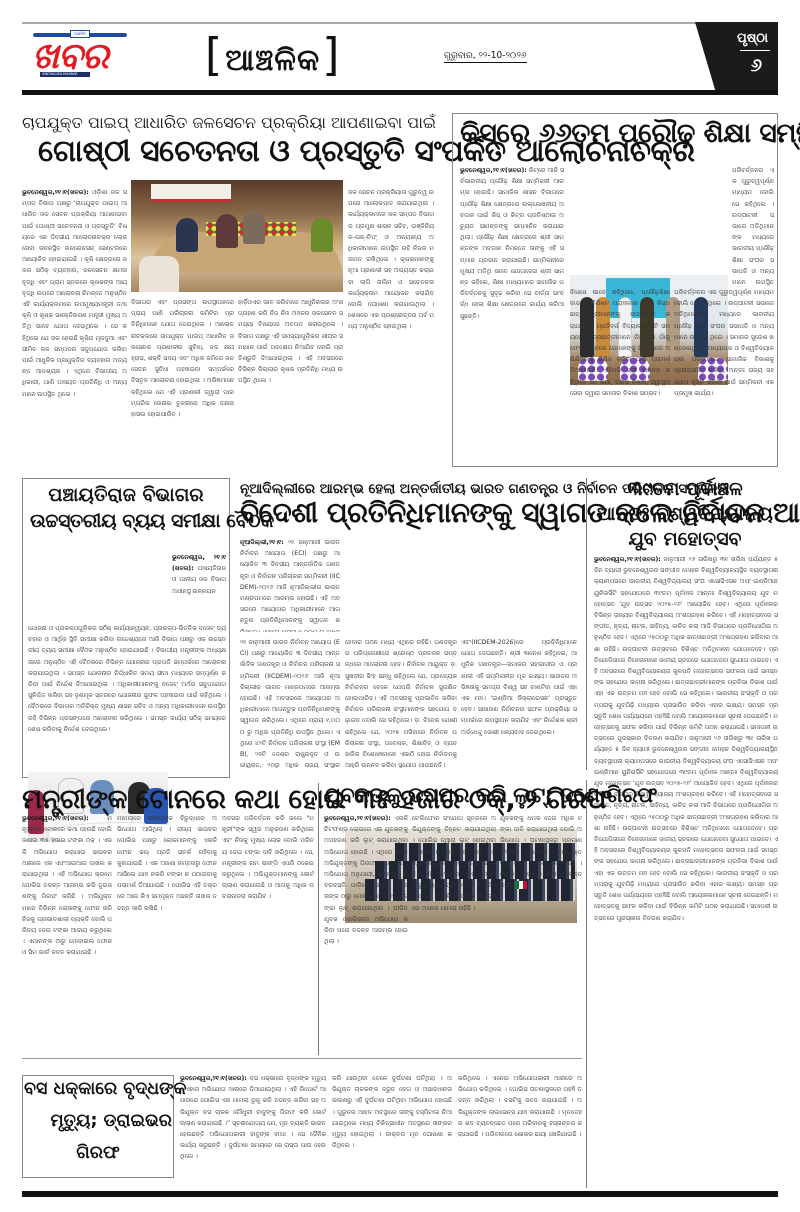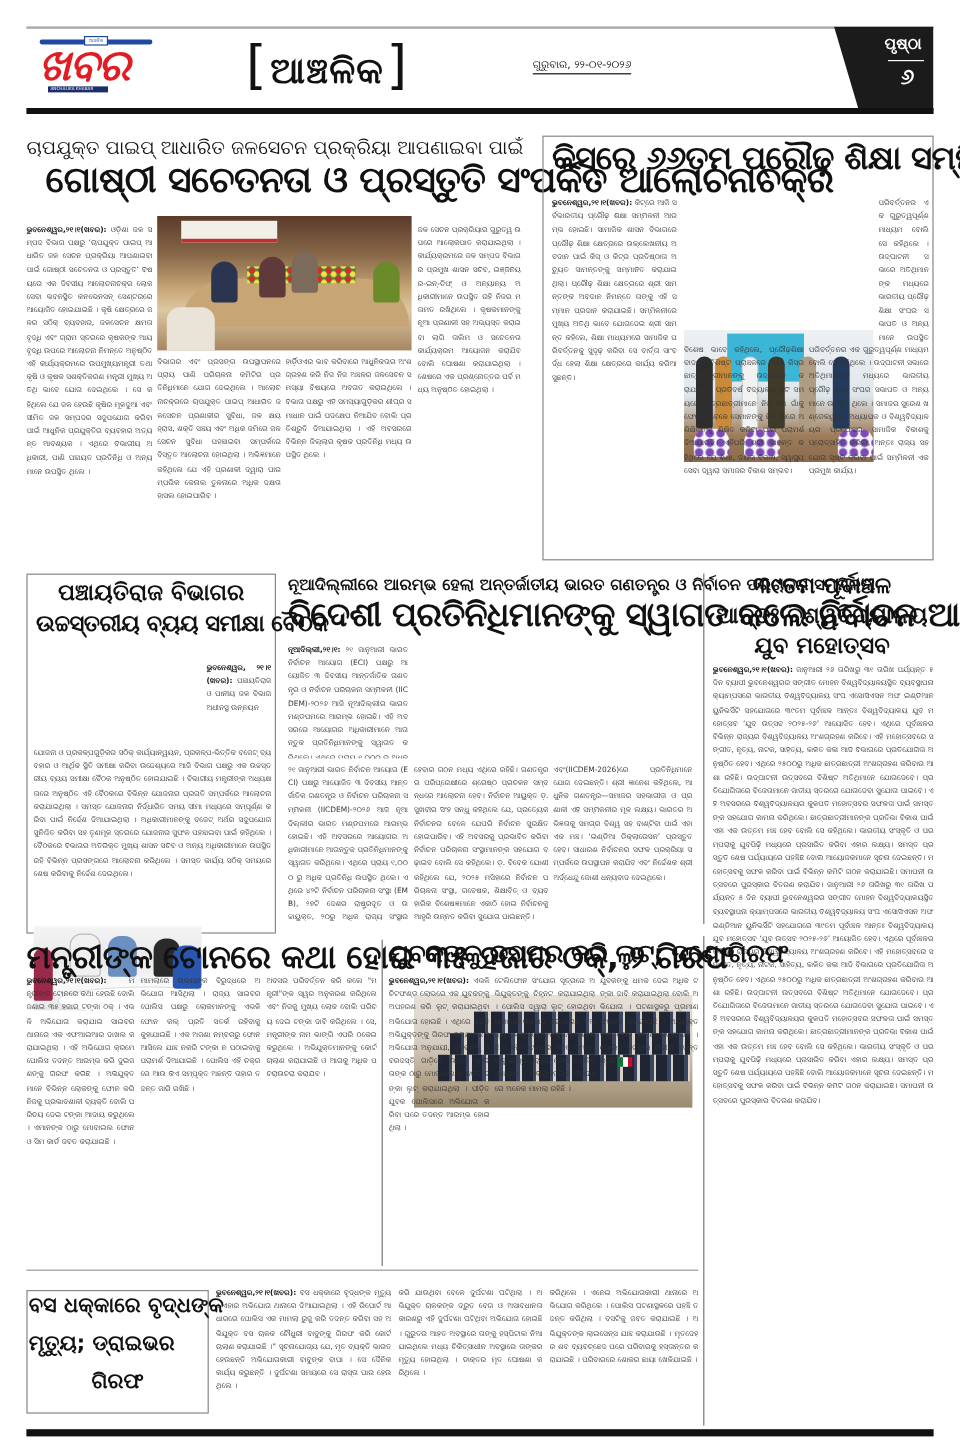--- a/index.html
+++ b/index.html
@@ -49,21 +49,21 @@
 <body>
 
 <div class="abs topline"></div>
 <div class="abs logo">
   <div class="bar1"></div>
   <div class="tag">ଆଞ୍ଚଳିକ</div>
   <div class="word">ଖବର</div>
   <div class="sub">ANCHALIKA KHABAR</div>
 </div>
 <div class="abs section-title">ଆଞ୍ଚଳିକ</div>
-<div class="abs datebox">ଗୁରୁବାର, ୨୨-୦୧-୨୦୨୬</div>
+<div class="abs datebox">ଗୁରୁବାର, ୨୨-10-୨୦୨୬</div>
 <div class="abs pagetab">
   <div class="lbl">ପୃଷ୍ଠା</div>
   <div class="rule"></div>
   <div class="num">୬</div>
 </div>
 <div class="abs mastbar"></div>
 
 <div class="abs kicker" style="left:22px;top:113px;">ଚାପଯୁକ୍ତ ପାଇପ୍ ଆଧାରିତ ଜଳସେଚନ ପ୍ରକ୍ରିୟା ଆପଣାଇବା ପାଇଁ</div>
 <div class="abs hl" style="left:38px;top:134px;font-size:30px;letter-spacing:-0.5px;text-align:right;">ଗୋଷ୍ଠୀ ସଚେତନତା ଓ ପ୍ରସ୍ତୁତି ସଂପର୍କିତ ଆଲୋଚନାଚକ୍ର</div>
 <div class="abs body" style="left:22px;top:186px;width:105px;height:280px;"><span class="dateline">ଭୁବନେଶ୍ୱର,୨୧।୧(ଖବର):</span> <span>ଓଡ଼ିଶା ଜଳ ସମ୍ପଦ ବିଭାଗ ପକ୍ଷରୁ ‘ଚାପଯୁକ୍ତ ପାଇପ୍ ଆଧାରିତ ଜଳ ସେଚନ ପ୍ରକ୍ରିୟା ଆପଣାଇବା ପାଇଁ ଗୋଷ୍ଠୀ ସଚେତନତା ଓ ପ୍ରସ୍ତୁତି’ ବିଷୟରେ ଏକ ଦିବସୀୟ ଆଲୋଚନାଚକ୍ର ଲୋକସେବା ଭବନସ୍ଥିତ କନଭେନସନ୍ ସେଣ୍ଟରରେ ଆୟୋଜିତ ହୋଇଯାଇଛି । କୃଷି କ୍ଷେତ୍ରରେ ଜଳର ସଠିକ୍ ବ୍ୟବହାର, ଜଳସେଚନ କ୍ଷମତା ବୃଦ୍ଧି ଏବଂ ଗ୍ରାମ ସ୍ତରରେ କୃଷକଙ୍କ ଆୟ ବୃଦ୍ଧି ଉପରେ ଆଲୋଚନା ନିମନ୍ତେ ଅନୁଷ୍ଠିତ ଏହି କାର୍ଯ୍ୟକ୍ରମରେ ଉପମୁଖ୍ୟମନ୍ତ୍ରୀ ତଥା କୃଷି ଓ କୃଷକ ସଶକ୍ତିକରଣ ମନ୍ତ୍ରୀ ମୁଖ୍ୟ ଅତିଥି ଭାବେ ଯୋଗ ଦେଇଥିଲେ । ସେ କହିଥିଲେ ଯେ ଜଳ ହେଉଛି କୃଷିର ମୂଳଦୁଆ ଏବଂ ସୀମିତ ଜଳ ସମ୍ପଦର ସଦୁପଯୋଗ କରିବା ପାଇଁ ଆଧୁନିକ ପ୍ରଯୁକ୍ତିର ବ୍ୟବହାର ଅତ୍ୟନ୍ତ ଆବଶ୍ୟକ । ଏଥିରେ ବିଭାଗୀୟ ଅଧିକାରୀ, ପାଣି ପଞ୍ଚାୟତ ପ୍ରତିନିଧି ଓ ଅନ୍ୟମାନେ ଉପସ୍ଥିତ ଥିଲେ ।</span></div>
@@ -145,19 +145,19 @@
 
 <div class="abs hl" style="left:324px;top:783px;font-size:21px;letter-spacing:-0.5px;">ଯୁବକଙ୍କୁ ଡପମର କରି ଲୁଟ୍; ଜଣେ ଗିରଫ</div>
 <div class="abs body" style="left:324px;top:812px;width:84px;height:240px;"><span class="dateline">ଭୁବନେଶ୍ୱର,୨୧।୧(ଖବର):</span> <span>ଏଭଳି ଚିଟଫଣ୍ଡ ଲୋଭରେ ଏକ ଯୁବକଙ୍କୁ ଅପହରଣ କରି ଲୁଟ୍ କରାଯାଇଥିବା ଅଭିଯୋଗ ହୋଇଛି । ଏଥିରେ ଜଡ଼ିତ ଅଭିଯୁକ୍ତଙ୍କୁ ଗିରଫ କରାଯାଇଛି । ଅଭିଯୋଗ ଅନୁଯାୟୀ, ଯୁବକଙ୍କୁ ଜବରଦସ୍ତି ଗାଡ଼ିରେ ଉଠାଇ ନେଇ ତାଙ୍କ ଠାରୁ ମୋବାଇଲ ଓ ନଗଦ ଟଙ୍କା ଲୁଟ୍ କରାଯାଇଥିଲା । ପୀଡ଼ିତ ଯୁବକ ପୋଲିସରେ ଅଭିଯୋଗ କରିବା ପରେ ତଦନ୍ତ ଆରମ୍ଭ ହୋଇଥିଲା ।</span></div>
 <div class="abs body" style="left:412px;top:812px;width:84px;height:240px;">ଟେଲିଫୋନ ସଂଯୋଗ ସୂତ୍ରରେ ଅଭିଯୁକ୍ତଙ୍କୁ ଚିହ୍ନଟ କରାଯାଇଥିଲା । ପୋଲିସ ଦ୍ୱାରା ଲୁଟ୍ ହୋଇଥିବା ସାମଗ୍ରୀ ଉଦ୍ଧାର କରାଯାଇଛି । ଅନ୍ୟ ଅଭିଯୁକ୍ତମାନଙ୍କୁ ଖୋଜାଯାଉଛି । ଏହି ଘଟଣାରେ ଜଡ଼ିତ ସମସ୍ତଙ୍କୁ ଶୀଘ୍ର ଧରାଯିବ ବୋଲି ପୋଲିସ ଜଣାଇଛି । ଅଭିଯୁକ୍ତଙ୍କ ବିରୁଦ୍ଧରେ ଅନେକ ମାମଲା ରହିଛି ।</div>
 <div class="abs body" style="left:500px;top:812px;width:82px;height:240px;">ଯୁବକଙ୍କୁ ଧମକ ଦେଇ ଅଧିକ ଟଙ୍କା ଦାବି କରାଯାଇଥିଲା ବୋଲି ଅଭିଯୋଗ । ଘଟଣାସ୍ଥଳରୁ ପ୍ରମାଣ ସଂଗ୍ରହ କରାଯାଇଛି । ଅଭିଯୁକ୍ତଙ୍କୁ କୋର୍ଟ ଚାଲାଣ କରାଯାଇଛି । ପୋଲିସ ଘଟଣାର ଗଭୀର ତଦନ୍ତ କରୁଛି ।</div>
 
 <div class="abs hrule" style="left:22px;top:1058px;width:560px;"></div>
 
 <div class="abs box" style="left:22px;top:1075px;width:152px;height:103px;"></div>
 <div class="abs hl" style="left:24px;top:1078px;width:148px;text-align:center;font-size:17.5px;">ବସ ଧକ୍କାରେ ବୃଦ୍ଧଙ୍କ</div>
-<div class="abs hl" style="left:24px;top:1110px;width:148px;text-align:left;font-size:17.5px;">ମୃତ୍ୟୁ; ଡ୍ରାଇଭର</div>
+<div class="abs hl" style="left:24px;top:1110px;width:148px;text-align:right;font-size:17.5px;">ମୃତ୍ୟୁ; ଡ୍ରାଇଭର</div>
 <div class="abs hl" style="left:24px;top:1142px;width:148px;text-align:center;font-size:17.5px;">ଗିରଫ</div>
 <div class="abs body" style="left:180px;top:1072px;width:146px;height:110px;"><span class="dateline">ଭୁବନେଶ୍ୱର,୨୧।୧(ଖବର):</span> <span>ବସ ଧକ୍କାରେ ବୃଦ୍ଧଙ୍କ ମୃତ୍ୟୁ । ଏହାର ଅଭିଯୋଗ ଥାନାରେ ଦିଆଯାଇଥିଲା । ଏହି ରିପୋର୍ଟ ଆଧାରରେ ପୋଲିସ ଏକ ମାମଲା ରୁଜୁ କରି ତଦନ୍ତ କରିବା ସହ ଅଭିଯୁକ୍ତ ବସ ଚାଳକ ଚୌଧୁରୀ ବାବୁଙ୍କୁ ଗିରଫ କରି କୋର୍ଟ ଚାଲାଣ କରାଯାଇଛି ।” ସୂଚନାଯୋଗ୍ୟ ଯେ, ମୃତ ବ୍ୟକ୍ତି ଭାରତ ହେଉଛନ୍ତି ଅଭିଯୋଗକାରୀ ବାବୁଙ୍କ ବାପା । ସେ ଦୈନିକ କାର୍ଯ୍ୟ କରୁଛନ୍ତି । ଦୁର୍ଘଟଣା ସମୟରେ ସେ ରାସ୍ତା ପାର ହେଉଥିଲେ ।</span></div>
 <div class="abs body" style="left:332px;top:1072px;width:120px;height:110px;">କରି ଯାଉଥିବା ବେଳେ ଦୁର୍ଘଟଣା ଘଟିଥିଲା । ଅଭିଯୁକ୍ତ ଚାଳକଙ୍କ ଦ୍ରୁତ ବେଗ ଓ ଅସାବଧାନତା କାରଣରୁ ଏହି ଦୁର୍ଘଟଣା ଘଟିଥିବା ଅଭିଯୋଗ ହୋଇଛି । ଗୁରୁତର ଆହତ ଅବସ୍ଥାରେ ତାଙ୍କୁ ହସ୍ପିଟାଲ ନିଆଯାଇଥିଲେ ମଧ୍ୟ ଚିକିତ୍ସାଧୀନ ଅବସ୍ଥାରେ ତାଙ୍କର ମୃତ୍ୟୁ ହୋଇଥିଲା । ଡାକ୍ତର ମୃତ ଘୋଷଣା କରିଥିଲେ ।</div>
 <div class="abs body" style="left:458px;top:1072px;width:124px;height:110px;">କରିଥିଲେ । ଏନେଇ ଅଭିଯୋଗକାରୀ ଥାନାରେ ଅଭିଯୋଗ କରିଥିଲେ । ପୋଲିସ ଘଟଣାସ୍ଥଳରେ ପହଞ୍ଚି ତଦନ୍ତ କରିଥିଲା । ବସଟିକୁ ଜବତ କରାଯାଇଛି । ଅଭିଯୁକ୍ତଙ୍କ ଲାଇସେନ୍ସ ଯାଞ୍ଚ କରାଯାଉଛି । ମୃତଦେହର ଶବ ବ୍ୟବଚ୍ଛେଦ ପରେ ପରିବାରକୁ ହସ୍ତାନ୍ତର କରାଯାଇଛି । ପରିବାରରେ ଶୋକର ଛାୟା ଖେଳିଯାଇଛି ।</div>
 
 <div class="abs bottombar"></div>
 
 </body></html>

